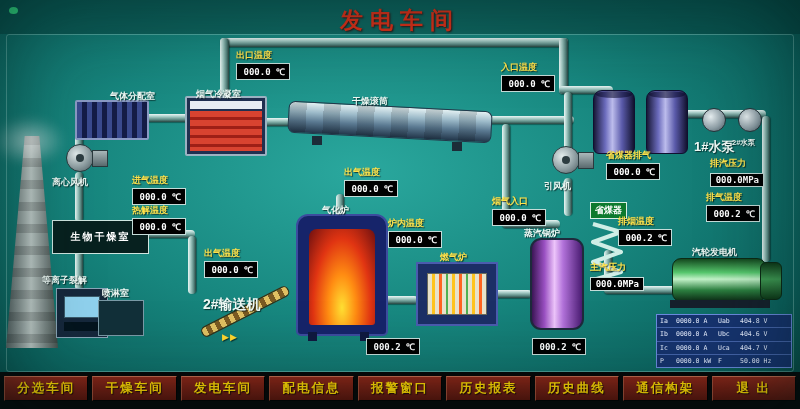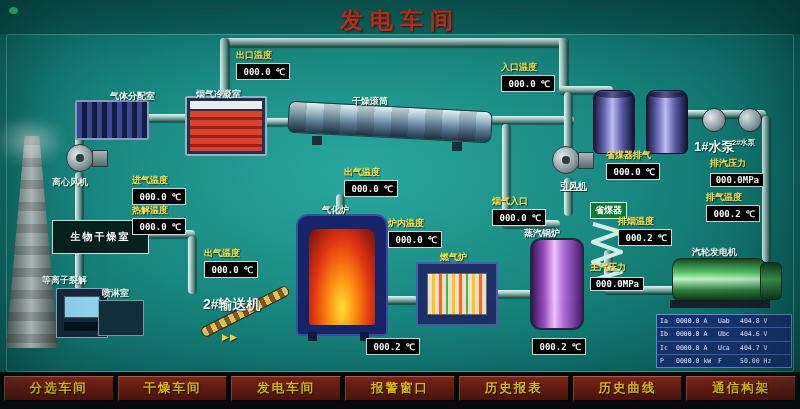--- a/index.html
+++ b/index.html
@@ -177,21 +177,21 @@
   <div class="eq pumpc" style="left:738px;top:108px;"></div>
   <div class="eqlabel" style="left:694px;top:138px;font-size:13px;text-align:center;">1#水泵</div>
   <div class="eqlabel" style="left:732px;top:138px;font-size:7.5px;">2#水泵</div>
 
   <div class="eq fan" style="left:66px;top:144px;"></div>
   <div class="eq motor" style="left:92px;top:150px;"></div>
   <div class="eqlabel" style="left:52px;top:176px;">离心风机</div>
 
   <div class="eq fan" style="left:552px;top:146px;"></div>
   <div class="eq motor" style="left:578px;top:152px;"></div>
-  <div class="eqlabel" style="left:560px;top:180px;text-decoration:underline;">引风机</div>
+  <div class="eqlabel" style="left:544px;top:180px;">引风机</div>
 
   <div class="eq bioroom" style="left:52px;top:220px;">
     <span>生物干燥室</span>
   </div>
 
   <div class="eqlabel" style="left:42px;top:274px;">等离子裂解</div>
   <div class="eq plasmabox" style="left:56px;top:288px;">
     <div class="win"></div>
     <div class="slot"></div>
   </div>
@@ -310,18 +310,20 @@
   </div>
   <div class="gauge" style="left:590px;top:262px;">
     <span class="glabel">主汽压力</span>
     <span class="gval">000.0MPa</span>
   </div>
 
   <div class="menubar">
     <div class="mbtn">分选车间</div>
     <div class="mbtn">干燥车间</div>
     <div class="mbtn">发电车间</div>
+    <div class="mbtn">配电信息</div>
     <div class="mbtn">报警窗口</div>
     <div class="mbtn">历史报表</div>
     <div class="mbtn">历史曲线</div>
     <div class="mbtn">通信构架</div>
+    <div class="mbtn">退 出</div>
   </div>
 </div>
 
 </body></html>

